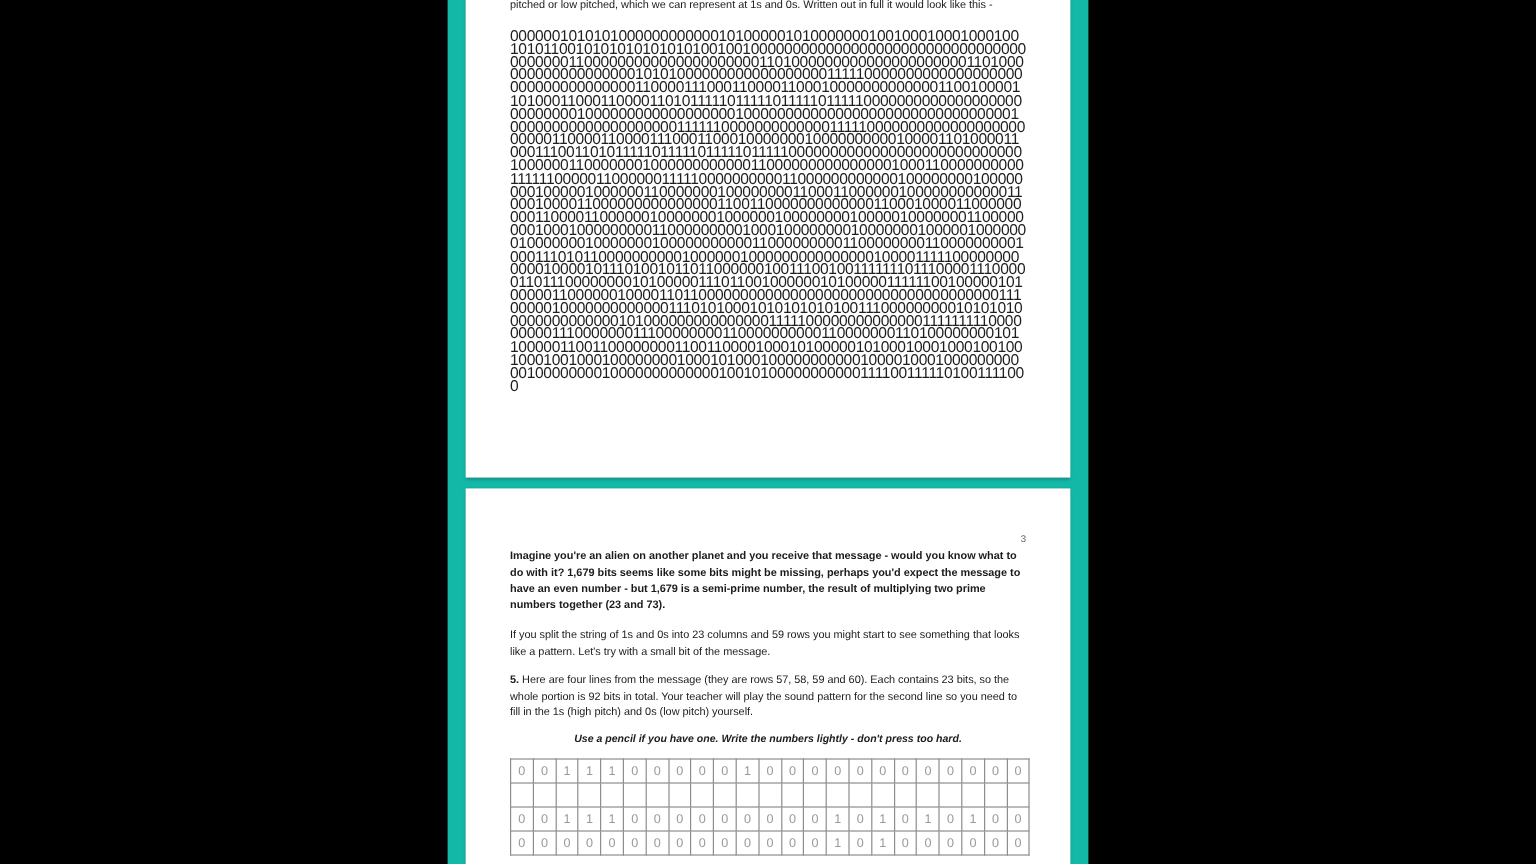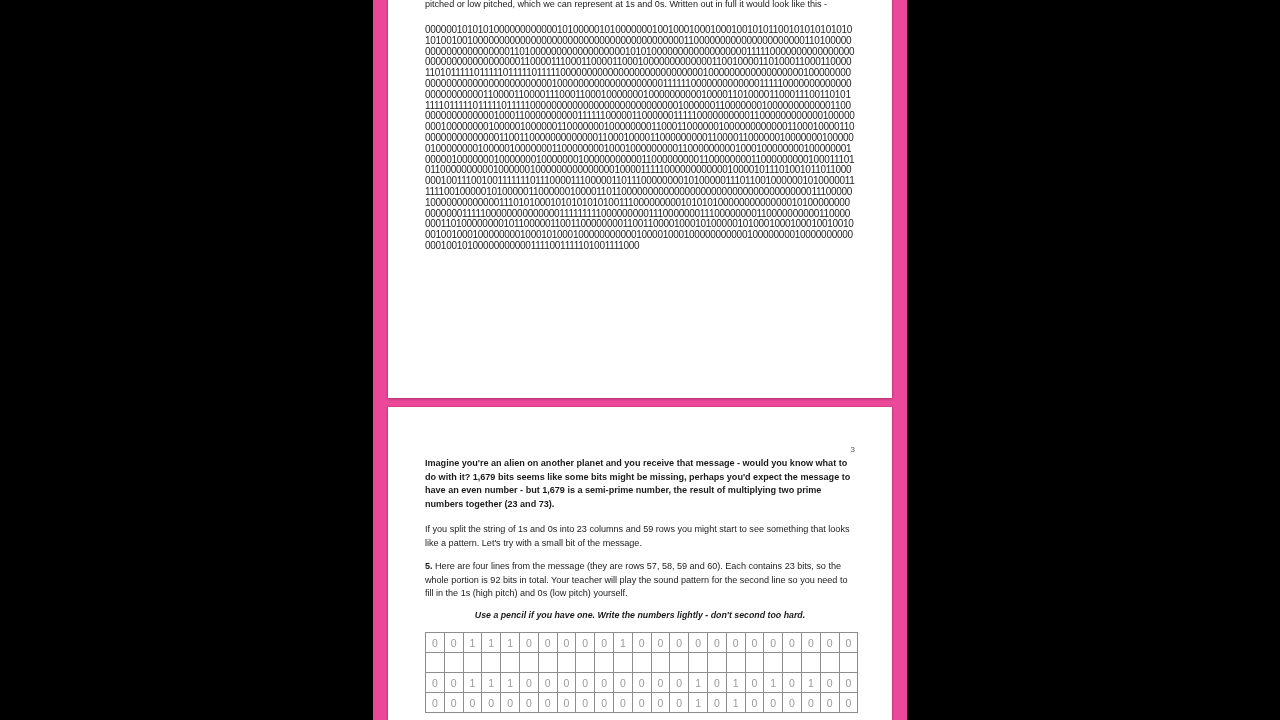--- a/index.html
+++ b/index.html
@@ -12,21 +12,21 @@
     background: #000000;
     font-family: "Liberation Sans", sans-serif;
   }
 
   #viewer {
     position: absolute;
     left: 373px;
     top: 0;
     width: 534px;
     height: 720px;
-    background: #ec4899;
+    background: #14b8a6;
     overflow: hidden;
   }
 
   .page {
     position: absolute;
     left: 15px;
     width: 504px;
     background: #ffffff;
     box-shadow: 0 1px 3px rgba(0,0,0,0.28), 0 0 0 0.5px rgba(0,0,0,0.07);
   }
@@ -46,21 +46,21 @@
     font-size: 9.1px;
     line-height: 13.6px;
     color: #1b1b1b;
     letter-spacing: -0.02px;
   }
 
   .para { margin: 0 0 11px 0; }
 
   .binary-block {
     font-family: "Liberation Sans", sans-serif;
-    font-size: 10px;
+    font-size: 13px;
     line-height: 10.8px;
     color: #1e1e1e;
     letter-spacing: -0.28px;
     word-break: break-all;
     white-space: pre-wrap;
     margin: 0;
   }
 
   .q-num { font-weight: bold; }
 
@@ -159,21 +159,21 @@
       </div>
 
       <div class="sec1" style="top:153px;">
         <p class="body-text para" style="margin:0;">
           <span class="q-num">5.</span>
           <span>Here are four lines from the message (they are rows 57, 58, 59 and 60). Each contains 23 bits, so the whole portion is 92 bits in total. Your teacher will play the sound pattern for the second line so you need to fill in the 1s (high pitch) and 0s (low pitch) yourself.</span>
         </p>
       </div>
 
       <div class="sec1" style="top:203px;">
-        <p class="center-italic">Use a pencil if you have one. Write the numbers lightly - don't second too hard.</p>
+        <p class="center-italic">Use a pencil if you have one. Write the numbers lightly - don't press too hard.</p>
       </div>
 
       <div class="table-wrap">
         <table class="bit-table">
           <tbody>
               <tr>
                 <td>0</td>
                 <td>0</td>
                 <td>1</td>
                 <td>1</td>

